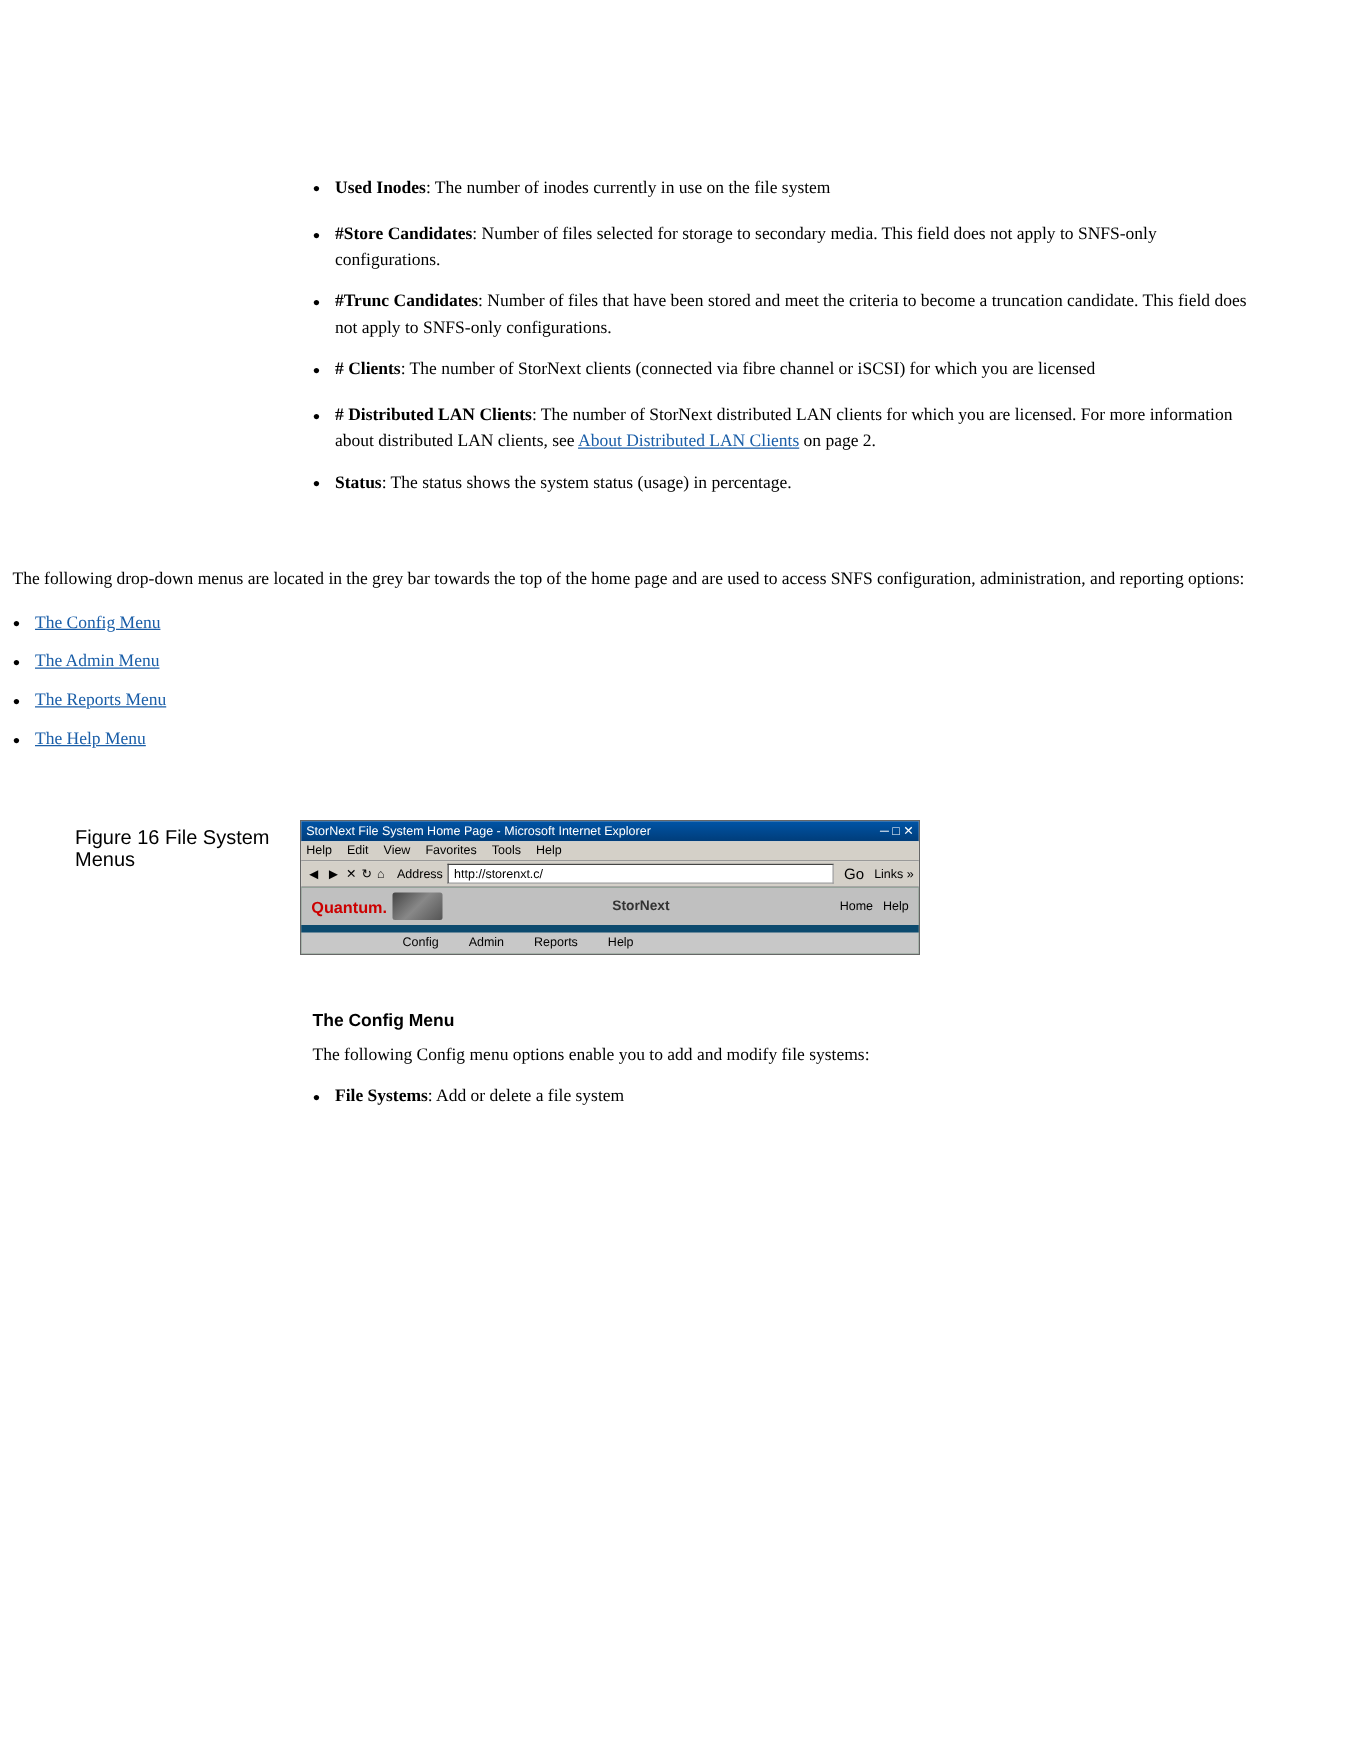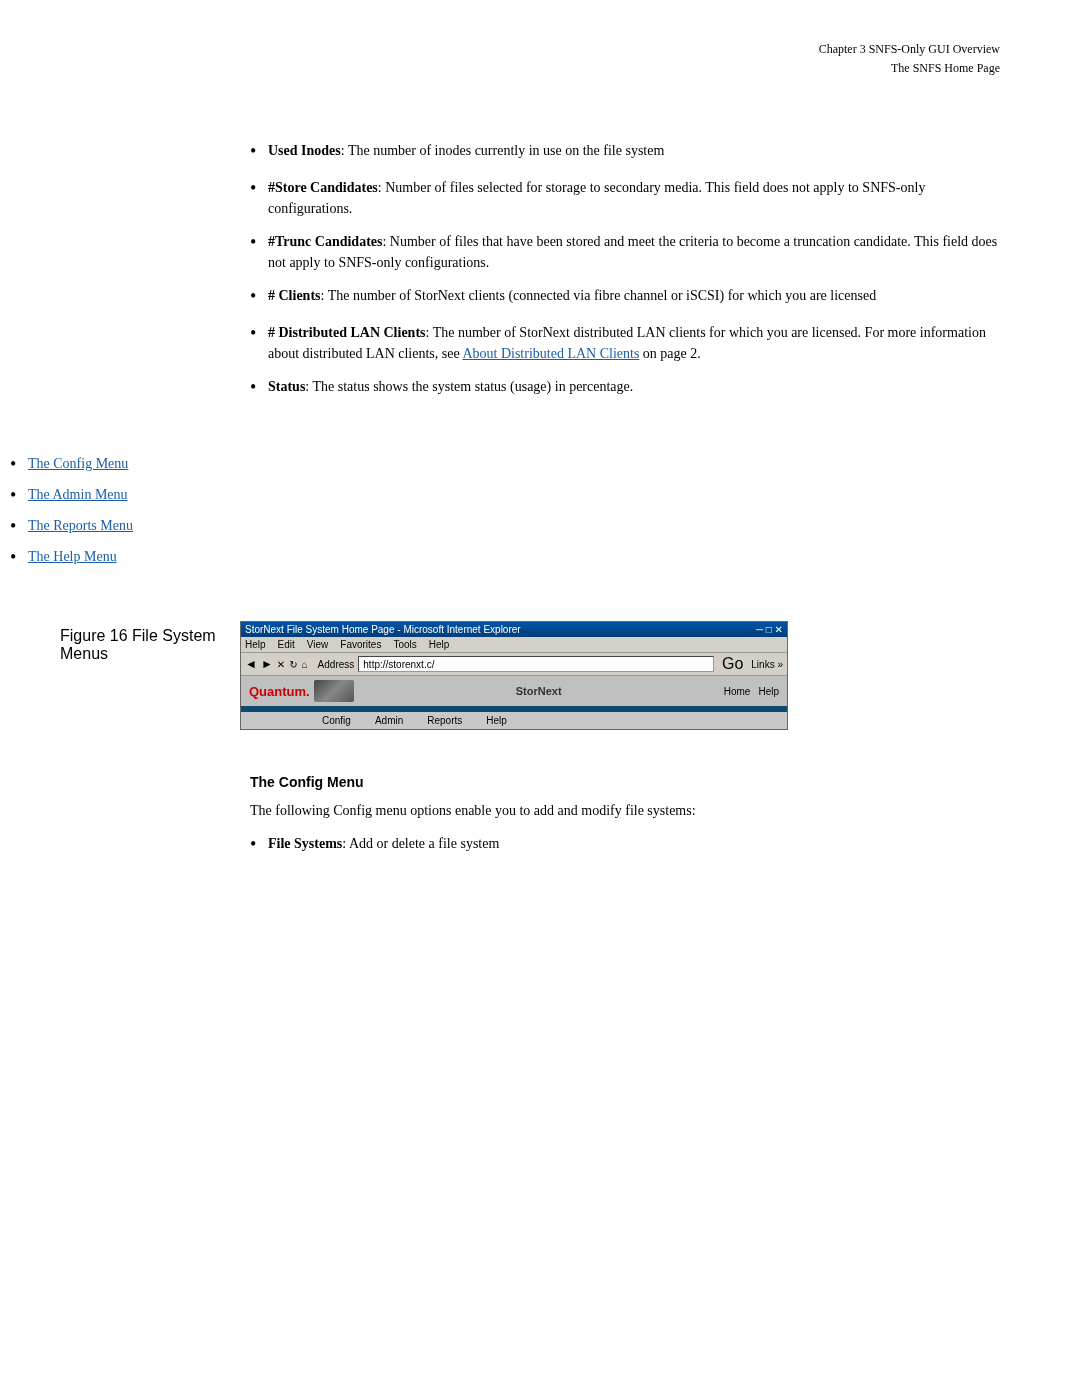--- a/index.html
+++ b/index.html
@@ -126,21 +126,21 @@
       flex: 1;
       padding-right: 80px;
     }
 
     
     .browser-window {
       border: 1px solid #666;
       background: #fff;
       font-family: Arial, Helvetica, sans-serif;
       font-size: 10px;
-      width: 548px;
+      width: 496px;
     }
 
     .browser-titlebar {
       background: linear-gradient(to bottom, #0054a6, #003d7a);
       color: white;
       padding: 2px 4px;
       font-size: 10px;
       display: flex;
       justify-content: space-between;
       align-items: center;
@@ -256,24 +256,20 @@
       height: 2px;
       background: linear-gradient(to right, #e87c2b 40px, #1a5ea8 40px);
       margin-top: 3px;
     }
   </style>
 </head>
 <body>
 
 <div class="page-container">
 
-  <div class="chapter-header">
-    <div>Chapter 3  SNFS-Only GUI Overview</div>
-    <div>The SNFS Home Page</div>
-  </div>
 
   <div class="content-area">
 
     <div class="two-col-row">
       <div class="left-col"></div>
       <div class="right-col">
         <ul class="bullet-list">
           <li>
             <span class="bullet-dot">•</span>
             <span class="bullet-content">
@@ -309,20 +305,21 @@
             <span class="bullet-content">
               <span class="bold-term">Status</span><span>: The status shows the system status (usage) in percentage.</span>
             </span>
           </li>
         </ul>
       </div>
     </div>
 
     <div class="two-col-row" style="margin-top:16px;">
       <div class="right-col">
+        <p style="margin-bottom:14px; line-height:1.5;">The following drop-down menus are located in the grey bar towards the top of the home page and are used to access SNFS configuration, administration, and reporting options:</p>
         <ul class="bullet-list">
           <li style="margin-bottom:6px;">
             <span class="bullet-dot">•</span>
             <span class="bullet-content">
               <a class="doc-link" href="#">The Config Menu</a>
             </span>
           </li>
           <li style="margin-bottom:6px;">
             <span class="bullet-dot">•</span>
             <span class="bullet-content">
@@ -365,21 +362,21 @@
             <span>Help</span>
           </div>
           <div class="browser-toolbar">
             <span style="font-size:12px;">◄</span>
             <span style="font-size:12px;">►</span>
             <span style="font-size:10px;">✕</span>
             <span style="font-size:10px;">↻</span>
             <span style="font-size:10px;">⌂</span>
             <span style="margin-left:6px;">Address</span>
             <input class="browser-address-bar" type="text" value="http://storenxt.c/" style="font-size: 10px; width: 160px;">
-            <span style="font-size:16px; margin-left:4px;">Go</span>
+            <span style="font-size:12px; margin-left:4px;">Go</span>
             <span style="font-size:10px; margin-left:4px;">Links »</span>
           </div>
           <div class="browser-content">
             <div class="app-header">
               <div style="display:flex; align-items:center; gap:4px;">
                 <span class="app-logo">Quantum.</span>
                 <span style="display:inline-block; width:40px; height:22px; background: linear-gradient(135deg, #444 0%, #888 50%, #555 100%); border-radius:2px;"></span>
               </div>
               <div class="app-title-area">
                 <span>StorNext</span>

